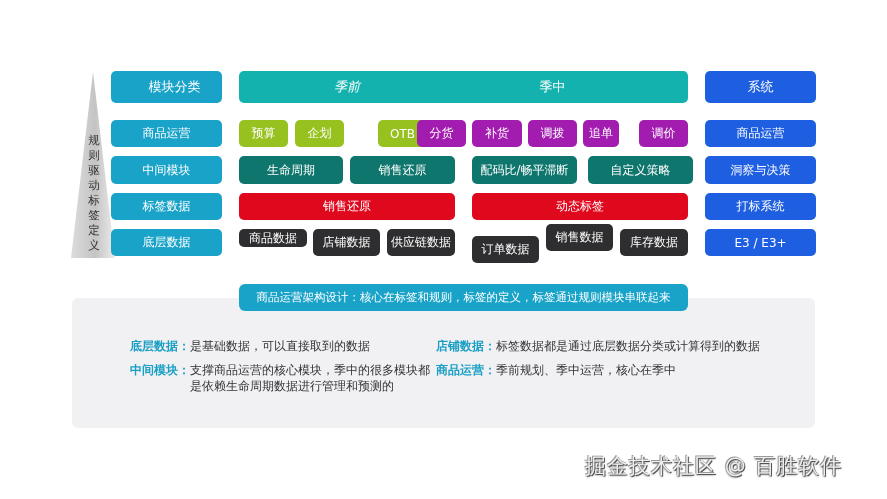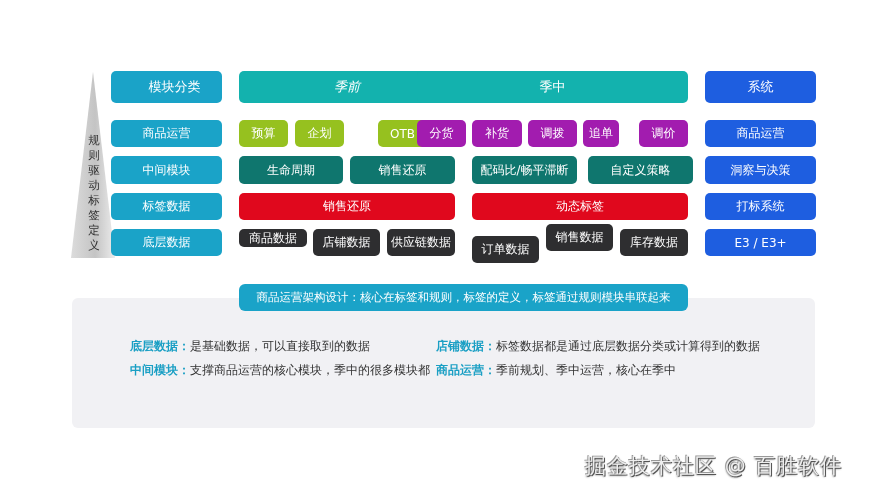--- a/index.html
+++ b/index.html
@@ -86,21 +86,21 @@
 <div class="box c-blue" style="left:705px;top:193px;width:111px;height:27px;">打标系统</div>
 <div class="box c-blue" style="left:705px;top:229px;width:111px;height:27px;">E3 / E3+</div>
 
 <div id="panel"></div>
 <div id="banner">商品运营架构设计：核心在标签和规则，标签的定义，标签通过规则模块串联起来</div>
 
 <div class="note" style="left:130px;top:338px;">
   <span class="k">底层数据：</span><span class="v">是基础数据，可以直接取到的数据</span>
 </div>
 <div class="note" style="left:130px;top:362px;">
-  <span class="k">中间模块：</span><span class="v"><span>支撑商品运营的核心模块，季中的很多模块都</span><br></span>
+  <span class="k">中间模块：</span><span class="v"><span>支撑商品运营的核心模块，季中的很多模块都</span><br><span>是依赖生命周期数据进行管理和预测的</span></span>
 </div>
 <div class="note" style="left:436px;top:338px;">
   <span class="k">店铺数据：</span><span class="v">标签数据都是通过底层数据分类或计算得到的数据</span>
 </div>
 <div class="note" style="left:436px;top:362px;">
   <span class="k">商品运营：</span><span class="v">季前规划、季中运营，核心在季中</span>
 </div>
 
 <div id="watermark">掘金技术社区 @ 百胜软件</div>
 

